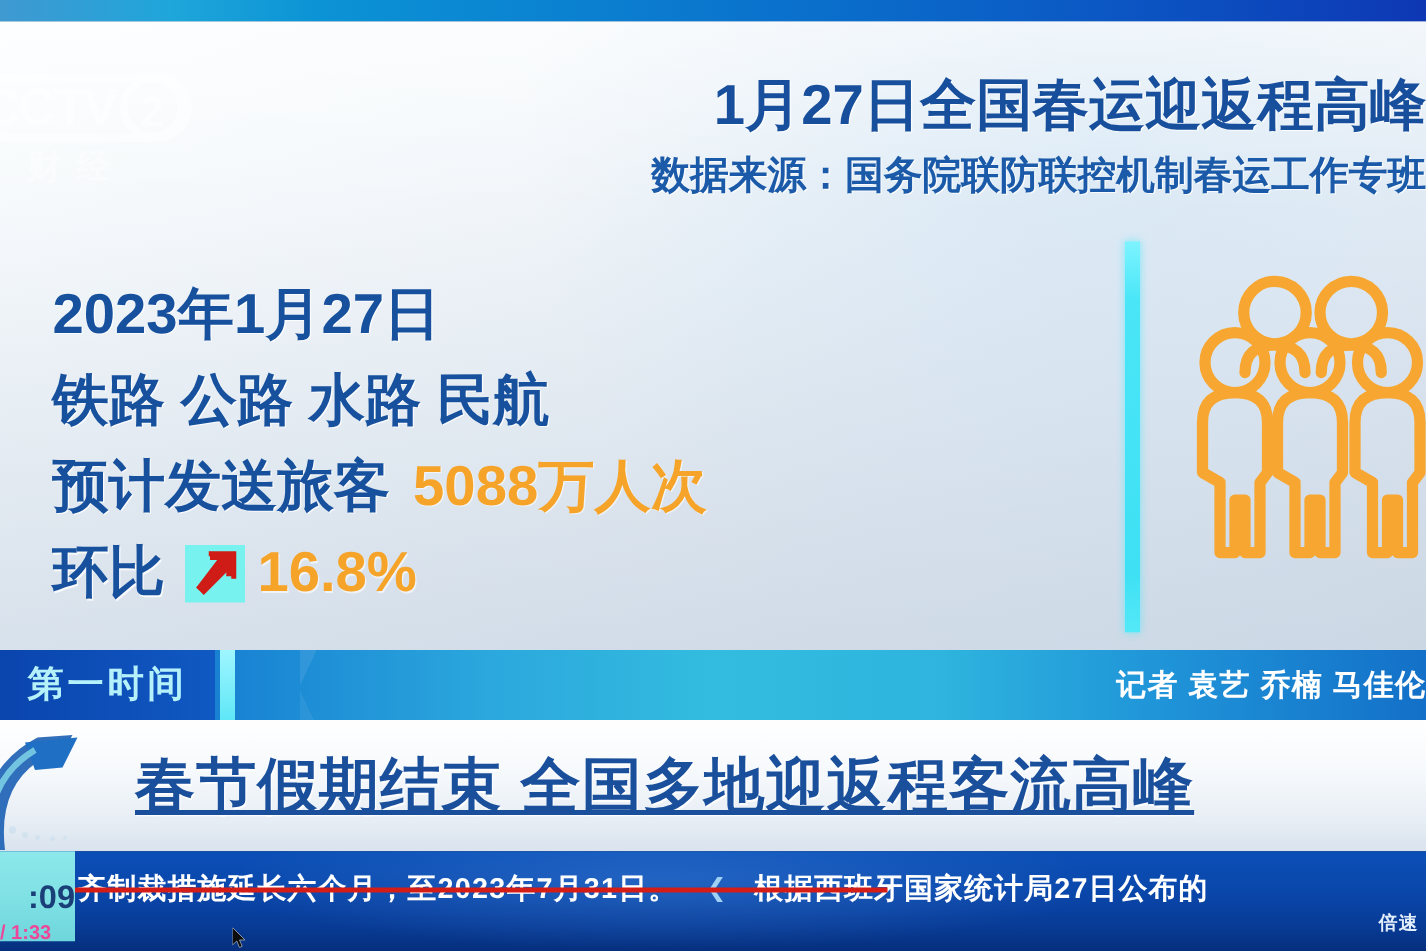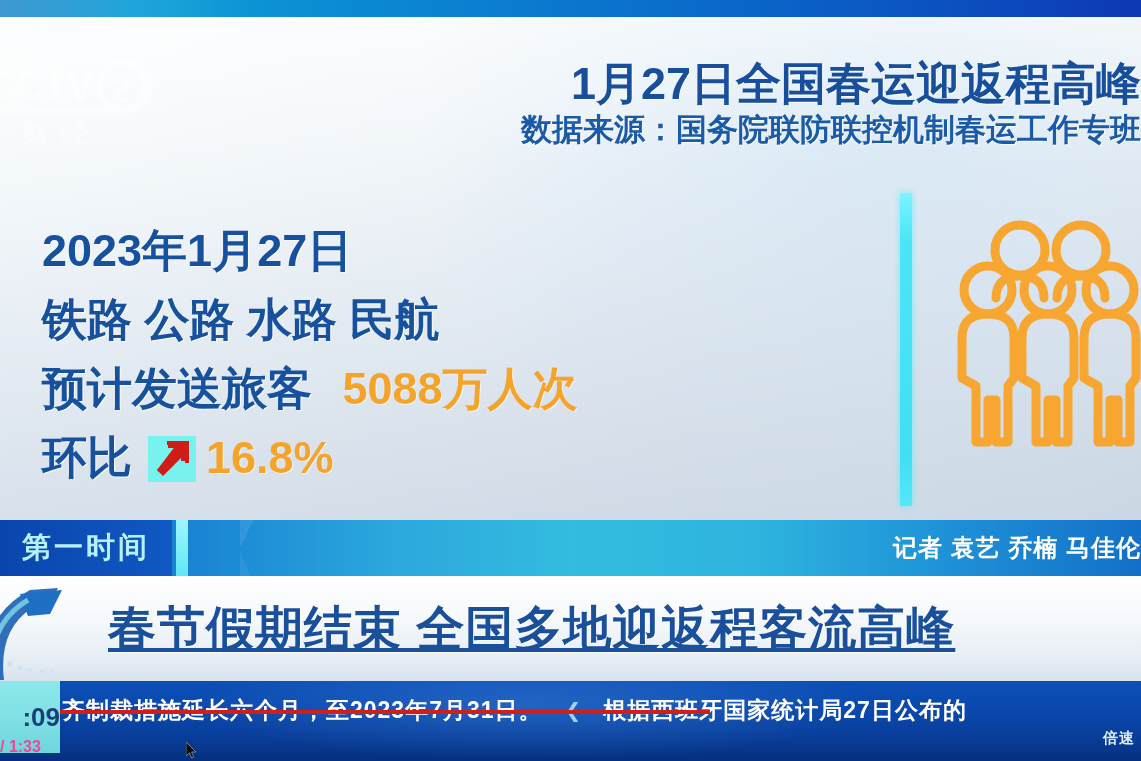--- a/index.html
+++ b/index.html
@@ -50,21 +50,21 @@
     position:absolute; right:0px; top:60px; width:700px;
     text-align:right; z-index:5;
   }
   .head-title {
     font-size:45px; font-weight:bold; color:#174f9c; letter-spacing:0px;
     line-height:1.08; white-space:nowrap; text-align:right;
     text-shadow:1px 1px 0 rgba(255,255,255,.85);
     padding-right:0px;
   }
   .head-sub {
-    font-size:31px; font-weight:bold; color:#1a5aa8; 
+    font-size:31px; font-weight:bold; color:#1a5aa8; margin-top:10px;
     white-space:nowrap; letter-spacing:0px;
     text-shadow:1px 1px 0 rgba(255,255,255,.8);
   }
 
   
   .divider {
     position:absolute; left:900px; top:193px; width:12px; height:313px;
     background:linear-gradient(180deg,#7df4ff 0%,#4ae6f7 15%,#3fe0f4 85%,#54e9f8 100%);
     box-shadow:0 0 7px rgba(90,232,250,.75);
     z-index:5;
@@ -238,21 +238,21 @@
     <div class="stat-line">
       <span class="s-blue">2023年1月27日</span>
     </div>
 
     <div class="stat-line">
       <span class="s-blue">铁路 公路 水路 民航</span>
     </div>
 
     <div class="stat-line">
       <span class="s-blue">预计发送旅客</span>
-      <span class="s-orange" style="margin-left:26px;">5088万人次</span>
+      <span class="s-orange" style="margin-left:14px;">5088万人次</span>
     </div>
 
     <div class="stat-line">
       <span class="s-blue">环比</span>
       <span class="arrow-badge">
         <svg viewBox="0 0 48 46" width="48" height="46" aria-hidden="true">
           <g fill="#cf1c16">
             <path d="M11 36 L33 14 L33 25 L39 25 L39 6 L20 6 L20 12 L31 12 L9 34 Z"></path>
             <path d="M9 34 L15 40 L37 18 L37 27 L41 27 L41 5 L19 5 L19 9 L28 9 Z"></path>
           </g>

